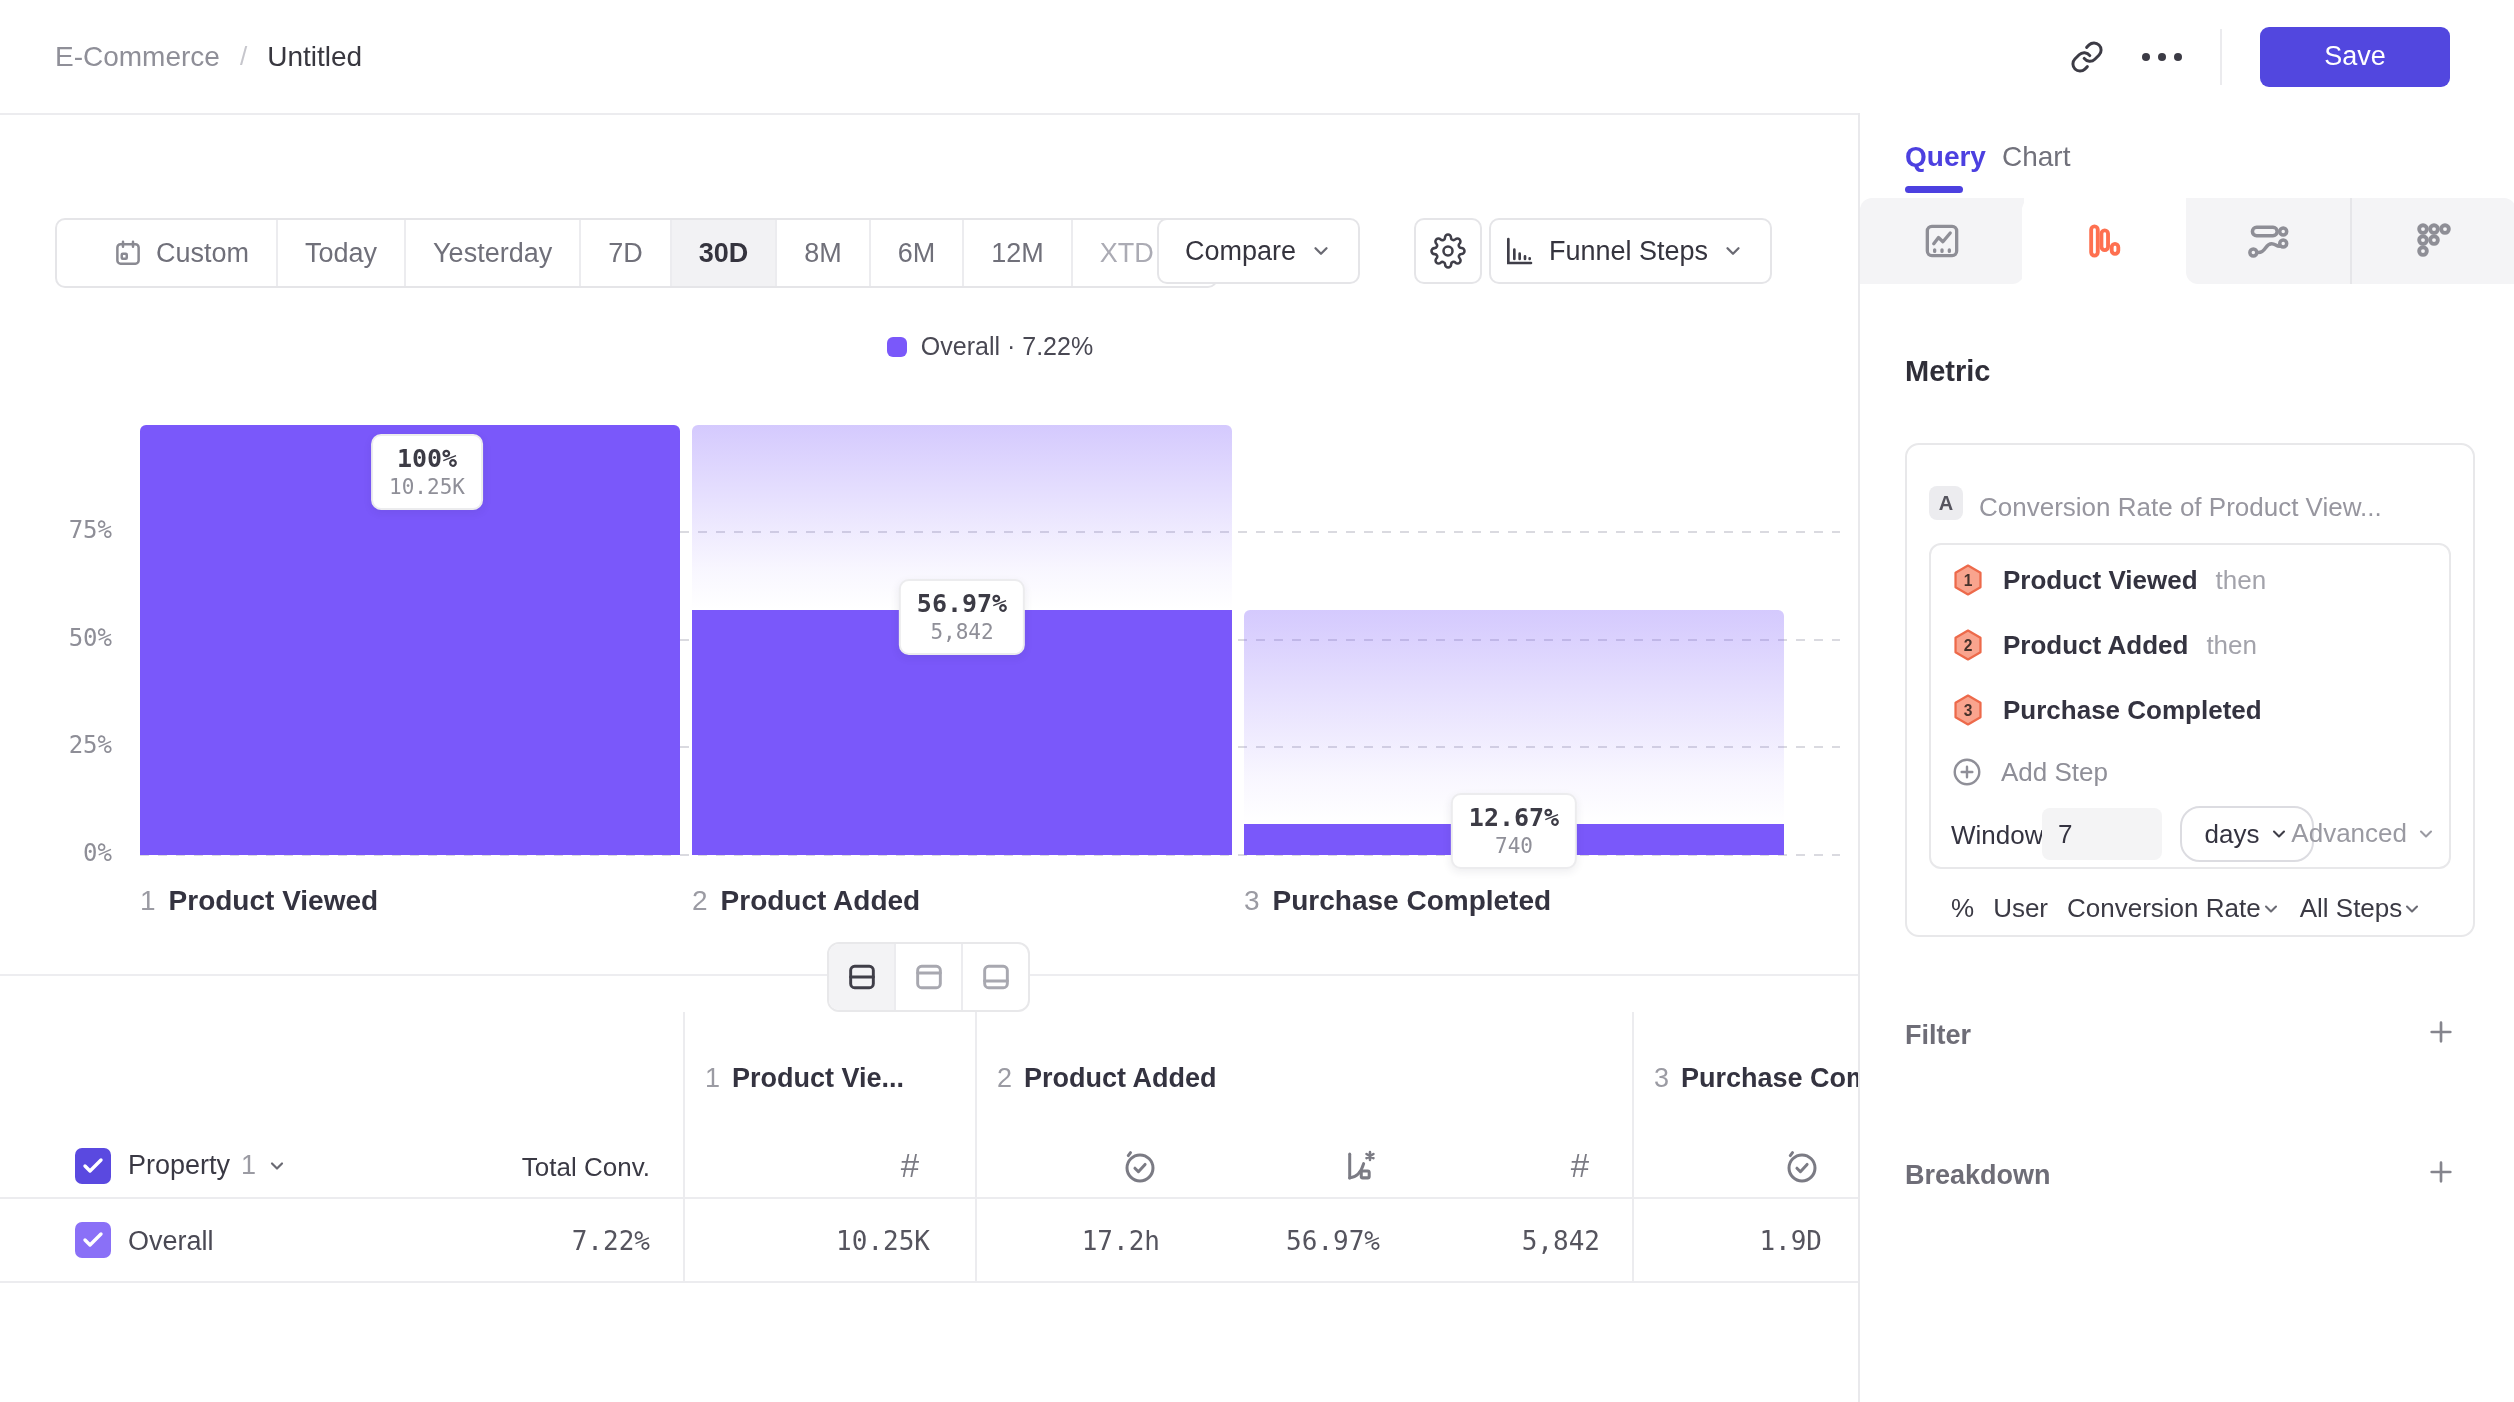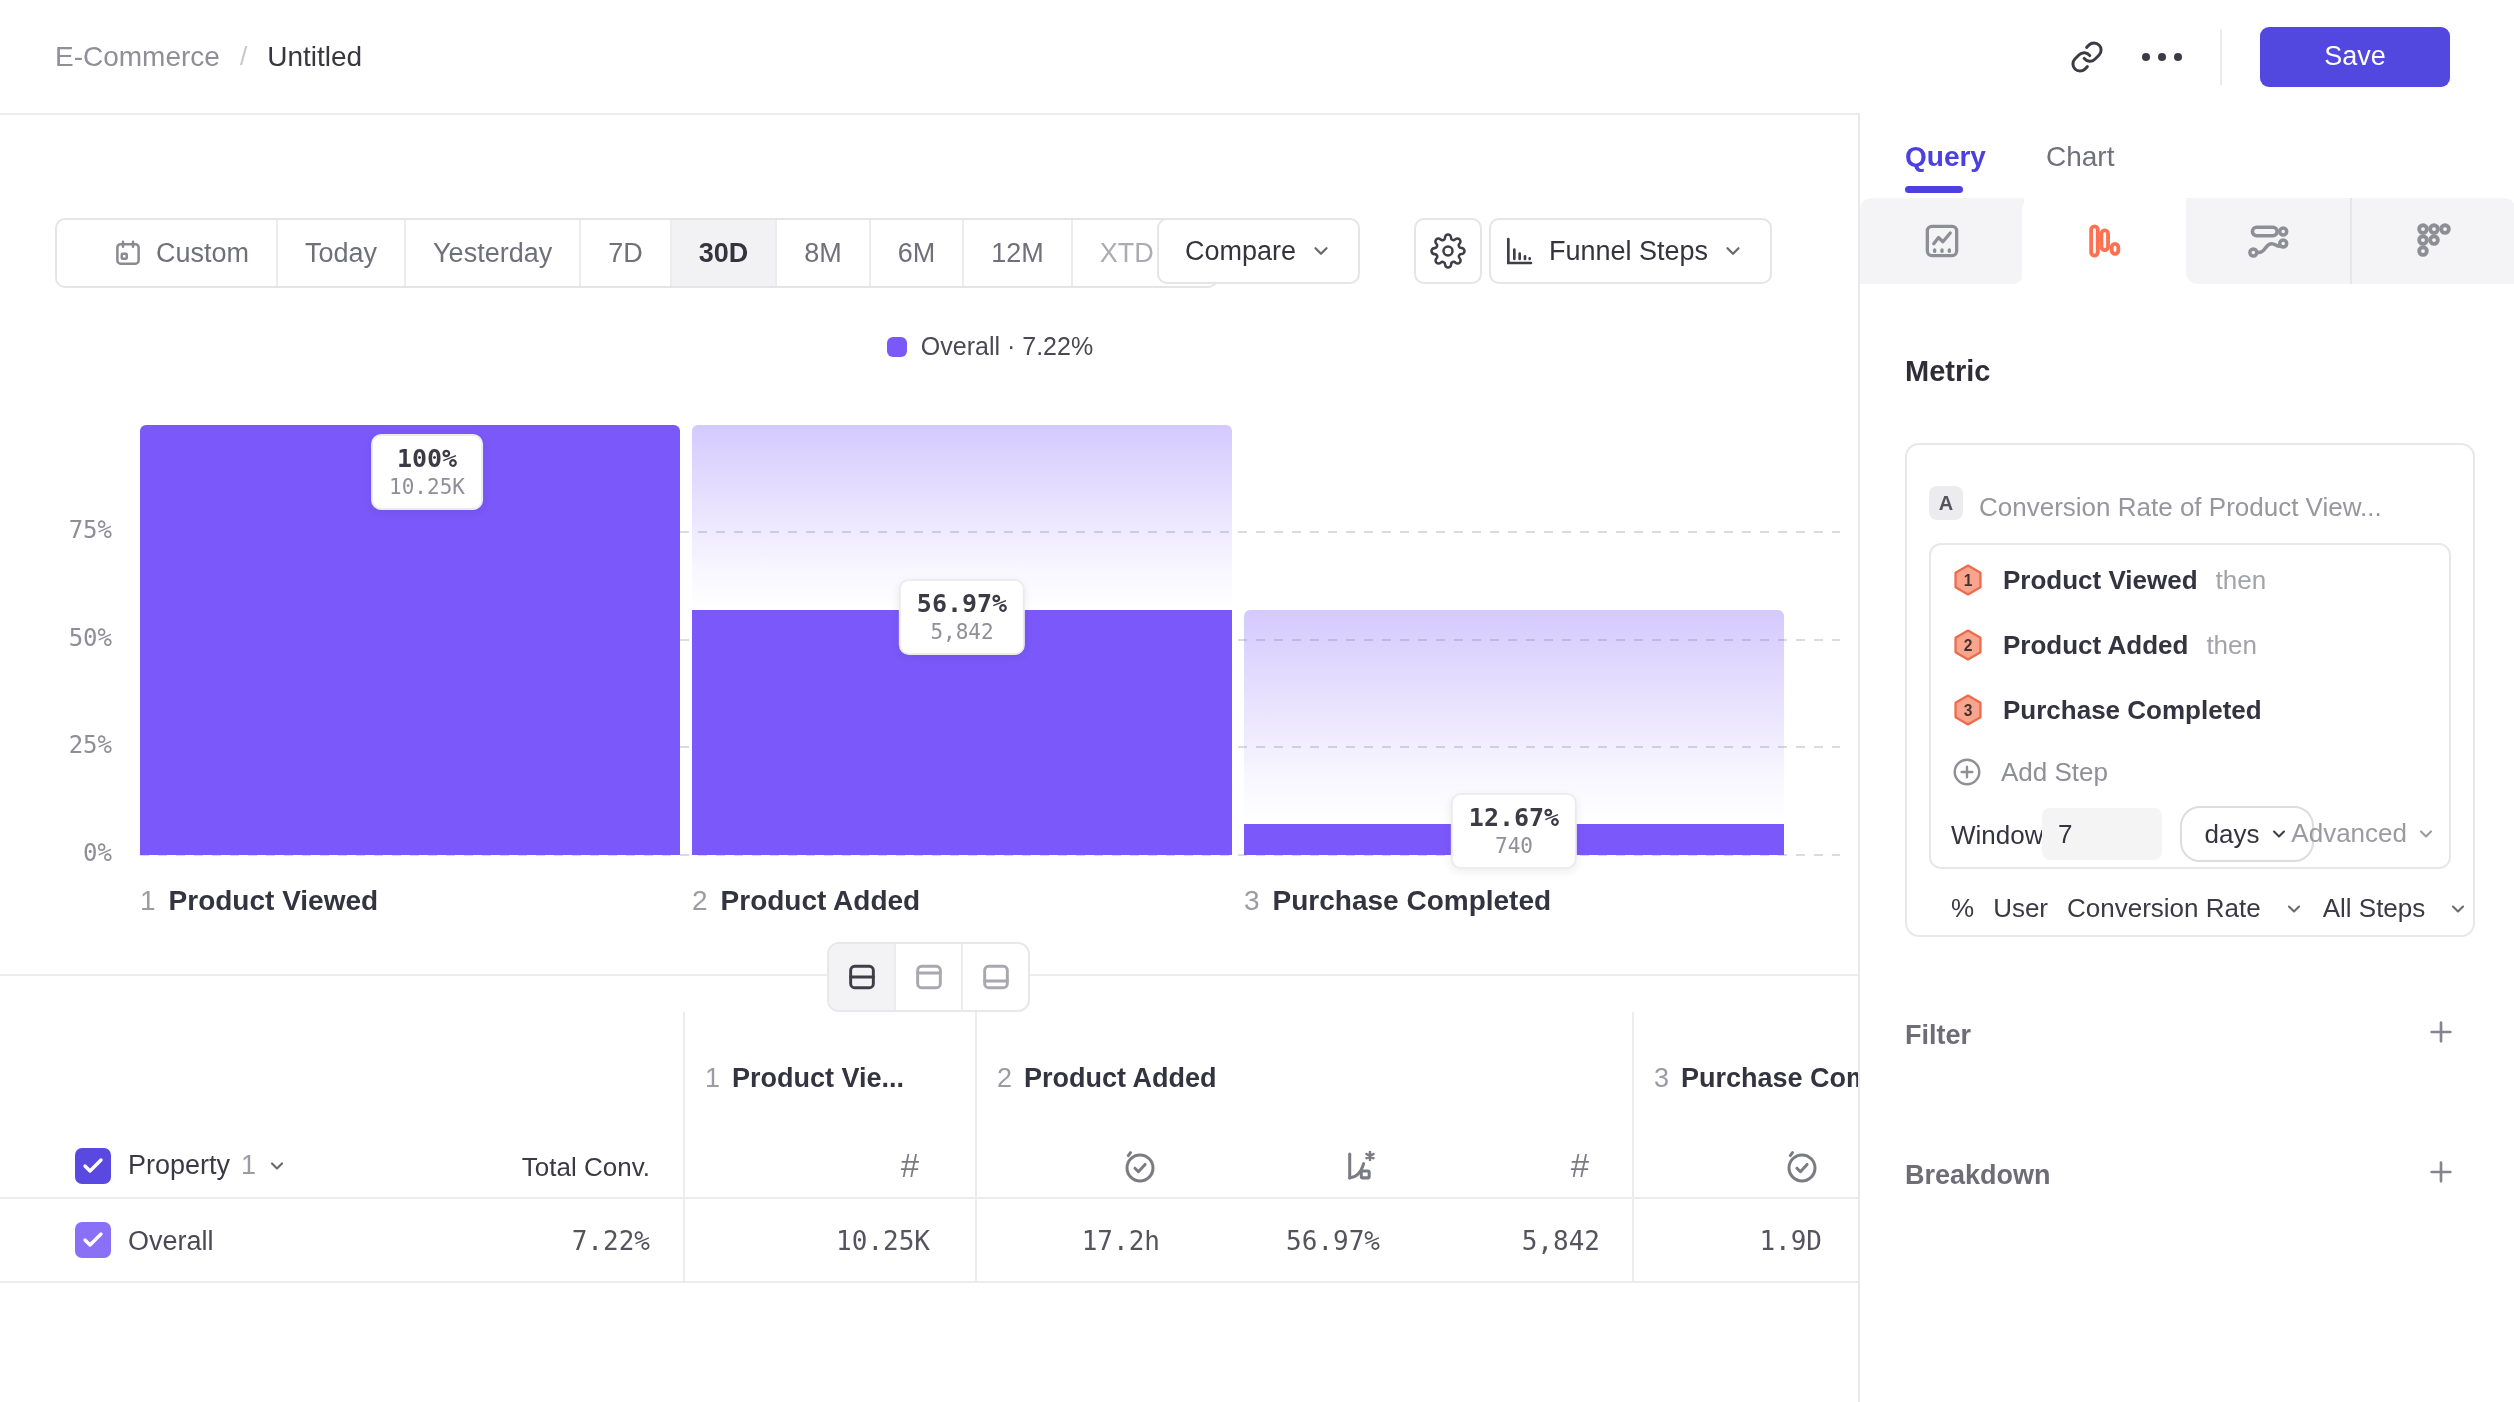--- a/index.html
+++ b/index.html
@@ -75,42 +75,42 @@
   .total-conv{position:absolute;left:400px;width:250px;top:1152px;text-align:right;font-size:26px;color:#3a3944;}
   .metric-icon{position:absolute;top:1146px;width:40px;height:40px;display:flex;align-items:center;justify-content:center;}
   .hash{font-size:33px;color:#7b7b84;font-weight:400;}
   .cell-val{position:absolute;width:200px;text-align:right;top:1226px;font-size:26px;color:#55545e;}
   .row-label{position:absolute;left:128px;top:1226px;font-size:27px;color:#4a4954;}
 
   
   .panel{position:absolute;left:1858px;top:113px;width:656px;height:1289px;border-left:2px solid #e9e9ec;background:#fff;box-sizing:border-box;}
   .tab-q{position:absolute;left:1905px;top:141px;font-size:28px;font-weight:600;color:#4c40e0;cursor:pointer;}
   .tab-q-underline{position:absolute;left:1905px;top:186px;width:58px;height:7px;border-radius:4px;background:#4c40e0;}
-  .tab-c{position:absolute;left:2002px;top:141px;font-size:28px;color:#71717b;font-weight:500;cursor:pointer;margin-left:44px;}
+  .tab-c{position:absolute;left:2002px;top:141px;font-size:28px;color:#71717b;font-weight:500;cursor:pointer;}
   .type-tab{position:absolute;top:198px;width:164px;height:86px;display:flex;align-items:center;justify-content:center;cursor:pointer;}
   .type-tab.gray{background:#f4f4f6;}
   .panel-h{position:absolute;font-weight:700;font-size:29px;color:#2f2e38;}
   .card{position:absolute;border:2px solid #e8e8ea;border-radius:14px;box-sizing:border-box;}
   .a-badge{position:absolute;left:1929px;top:486px;width:34px;height:34px;border-radius:8px;background:#ececef;
            display:flex;align-items:center;justify-content:center;font-size:20px;font-weight:600;color:#55545e;}
   .metric-title{position:absolute;left:1979px;top:492px;font-size:26px;color:#97969f;white-space:nowrap;}
   .step-row{position:absolute;left:1951px;display:flex;align-items:center;gap:18px;}
   .step-name{font-size:26px;font-weight:600;color:#343340;}
   .step-then{font-size:26px;color:#a3a3ab;}
   .addstep-label{font-size:26px;color:#8f8f98;}
   .win-label{position:absolute;left:1951px;top:820px;font-size:26px;color:#343340;}
   .win-input{position:absolute;left:2042px;top:808px;width:120px;height:52px;background:#f4f4f5;border-radius:8px;
              font-size:26px;color:#343340;display:flex;align-items:center;padding-left:16px;box-sizing:border-box;}
   .days-btn{position:absolute;left:2180px;top:806px;width:134px;height:56px;border:2px solid #dcdce1;border-radius:20px;
             display:flex;align-items:center;justify-content:center;gap:10px;font-size:26px;color:#343340;box-sizing:border-box;cursor:pointer;}
   .advanced-btn{position:absolute;left:2288px;top:818px;width:148px;display:flex;align-items:center;justify-content:flex-end;
             gap:9px;font-size:26px;color:#9a9aa2;cursor:pointer;}
   .measure-row{position:absolute;left:1951px;top:893px;display:flex;align-items:center;gap:19px;font-size:26px;
                font-weight:500;color:#3b3a44;}
-  .measure-chunk{display:flex;align-items:center;gap:23px;cursor:pointer;}
+  .measure-chunk{display:flex;align-items:center;gap:0;cursor:pointer;}
   .section-label{position:absolute;left:1905px;font-size:27px;font-weight:600;color:#6e6d77;}
   .plus-btn{position:absolute;left:2425px;cursor:pointer;}
 </style>
 </head>
 <body>
 
 <div id="app">
 
   <div class="header">
     <div class="breadcrumb">

